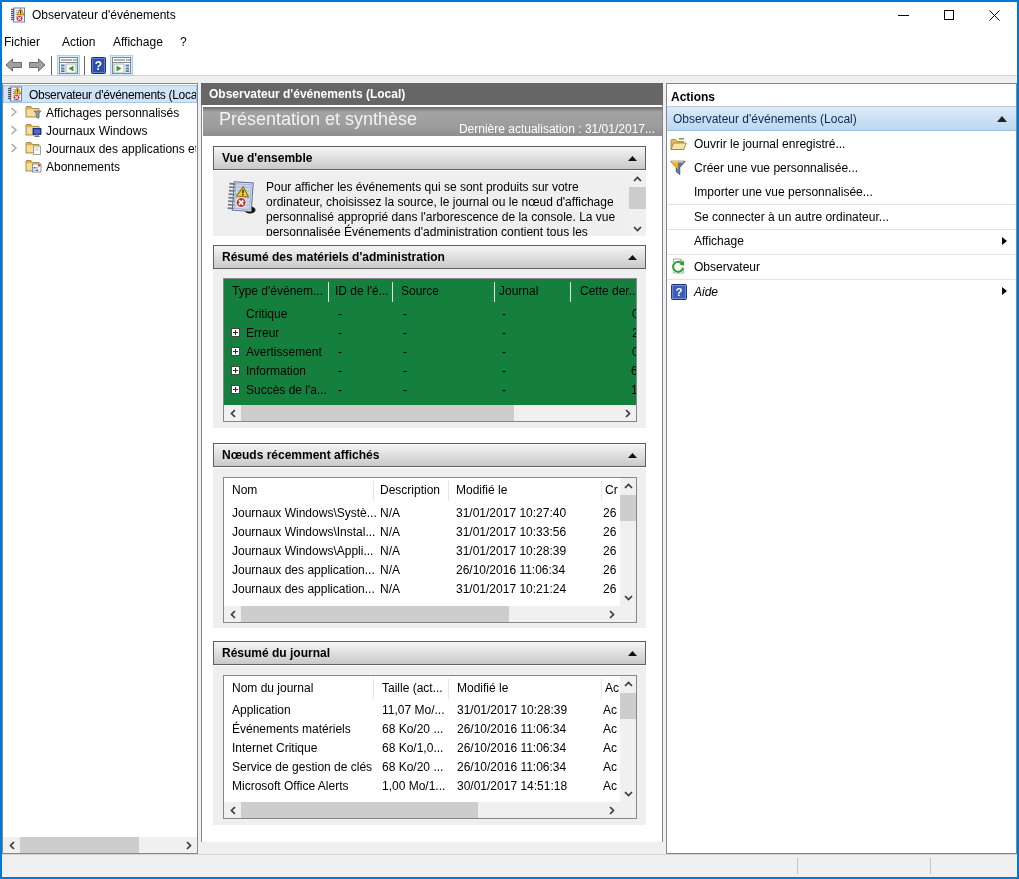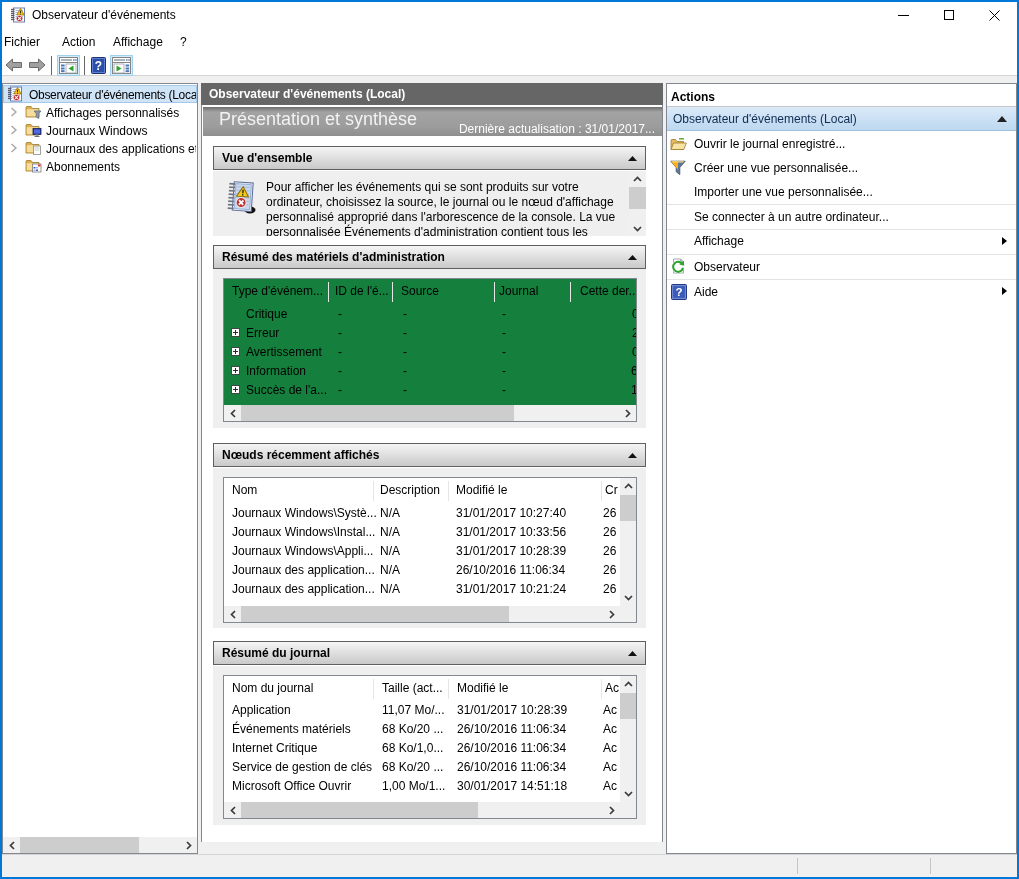--- a/index.html
+++ b/index.html
@@ -407,21 +407,21 @@
     <div class="row-txt" style="left:233px;top:46px;">26/10/2016 11:06:34</div>
     <div class="row-txt" style="left:379px;top:46px;">Ac</div>
   <div class="row-txt" style="left:8px;top:65px;">Internet Critique</div>
   <div class="row-txt" style="left:158px;top:65px;">68 Ko/1,0...</div>
     <div class="row-txt" style="left:233px;top:65px;">26/10/2016 11:06:34</div>
     <div class="row-txt" style="left:379px;top:65px;">Ac</div>
   <div class="row-txt" style="left:8px;top:84px;">Service de gestion de clés</div>
   <div class="row-txt" style="left:158px;top:84px;">68 Ko/20 ...</div>
     <div class="row-txt" style="left:233px;top:84px;">26/10/2016 11:06:34</div>
     <div class="row-txt" style="left:379px;top:84px;">Ac</div>
-  <div class="row-txt" style="left:8px;top:103px;">Microsoft Office Ouvrir</div>
+  <div class="row-txt" style="left:8px;top:103px;">Microsoft Office Alerts</div>
   <div class="row-txt" style="left:158px;top:103px;">1,00 Mo/1...</div>
     <div class="row-txt" style="left:233px;top:103px;">30/01/2017 14:51:18</div>
     <div class="row-txt" style="left:379px;top:103px;">Ac</div>
   <div class="abs" style="left:396px;top:0;width:16px;height:126px;background:#F0F0F0;">
     <div class="sb-btn" style="left:0;top:0;width:16px;height:16px;">
         <svg width="9" height="6" viewBox="0 0 9 6">
           <path d="M1,5 L4.5,1.5 L8,5" fill="none" stroke="#3B3B3B" stroke-width="1.7"></path>
         </svg>
       </div>
     <div class="sb-btn" style="left:0;bottom:0;width:16px;height:16px;">
@@ -478,21 +478,21 @@
   <path d="M12.6,6.6 A5,5 0 1 0 13,9.8" fill="none" stroke="#2FA32F" stroke-width="2.1"></path>
   <path d="M13.8,2.8 L14.2,7.8 L9.4,6.4 Z" fill="#2FA32F"></path>
 </svg>
 <div class="row-txt" style="left:694px;top:260px;">Observateur</div>
 <div class="sep-h" style="left:667px;top:279px;width:349px;"></div>
 <svg class="abs" style="left:671px;top:284px;" width="16" height="16" viewBox="0 0 16 16">
   <rect x="0.5" y="0.5" width="15" height="15" rx="1" fill="#3A5BB8" stroke="#23387E"></rect>
   <rect x="1.6" y="1.6" width="12.8" height="12.8" fill="none" stroke="#7590D8" stroke-width="1"></rect>
   <text x="8" y="12" font-family="Liberation Sans, sans-serif" font-size="11.5" font-weight="bold" fill="#fff" text-anchor="middle">?</text>
 </svg>
-<div class="row-txt" style="left:694px;top:285px;">Aide</div>
+<div class="row-txt" style="left:694px;top:285px;font-style:italic;">Aide</div>
 <div class="tri-r abs" style="left:1002px;top:287px;border-left-color:#000;"></div>
 
 <div class="abs" style="left:2px;top:854px;width:1015px;height:23px;background:#F0F0F0;border-top:1px solid #D4D4D4;"></div>
 <div class="abs" style="left:797px;top:858px;width:1px;height:16px;background:#C6C6C6;"></div>
 <div class="abs" style="left:930px;top:858px;width:1px;height:16px;background:#C6C6C6;"></div>
 
 <div class="frame"></div>
 
 <style>
 .sect-h { width:433px; height:24px; border:1px solid #5F5F5F; background:linear-gradient(#F5F5F5,#C9C9C9); display:flex; align-items:center; padding-left:8px; position:absolute;font-weight:bold; }

